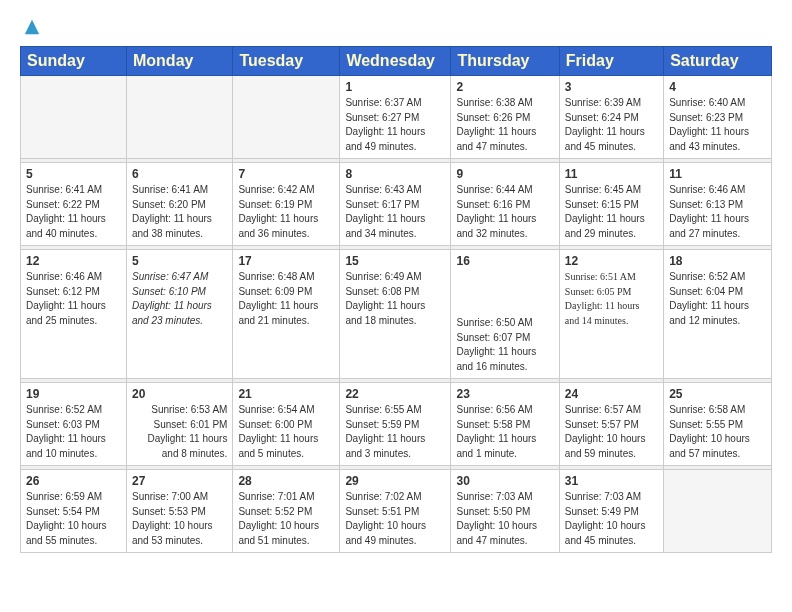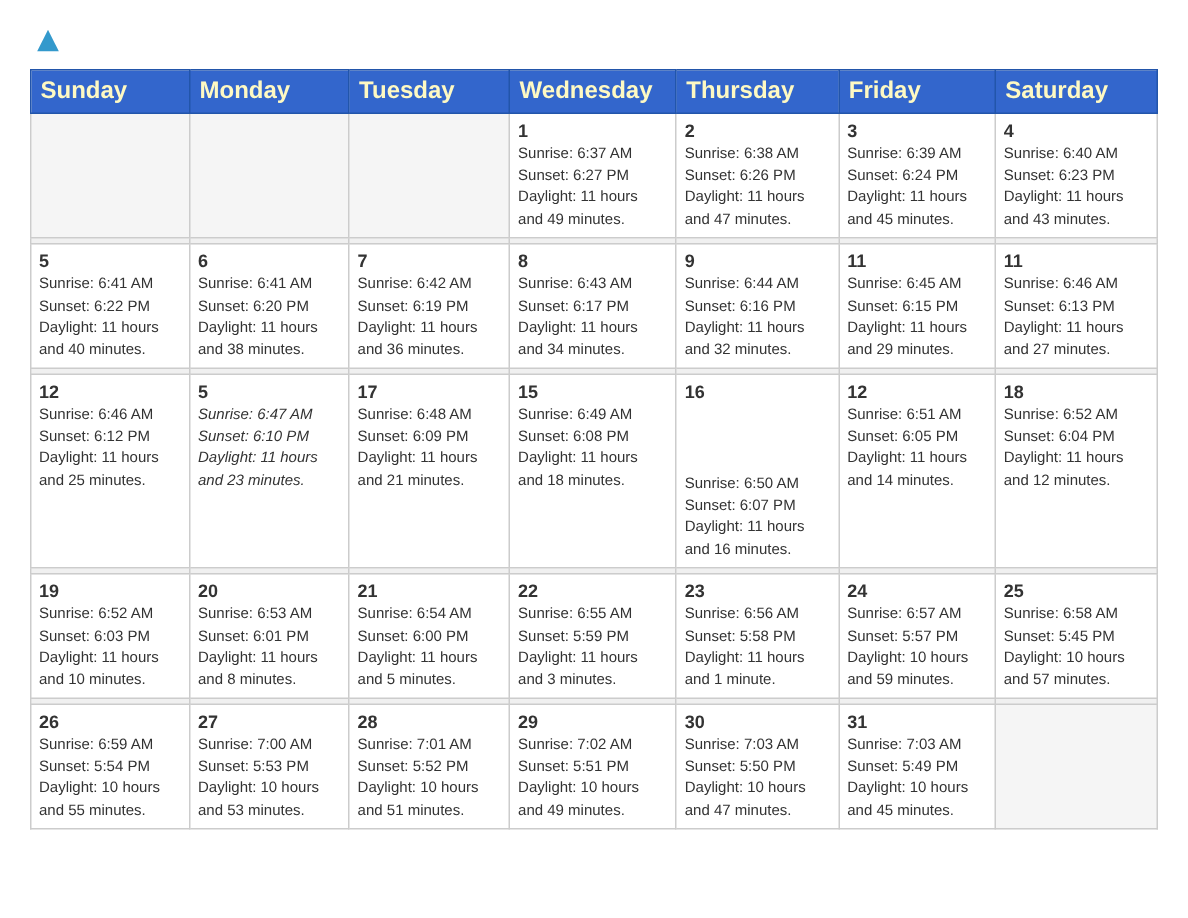--- a/index.html
+++ b/index.html
@@ -255,21 +255,21 @@
           </td>
           <td>
             <span class="day-number">16</span>
             <div class="day-info" style="white-space: pre-line; margin-top: 48px;">Sunrise: 6:50 AM
 Sunset: 6:07 PM
 Daylight: 11 hours
 and 16 minutes.</div>
           </td>
           <td>
             <span class="day-number">12</span>
-            <div class="day-info" style="white-space: pre-line;">Sunrise: 6:51 AM
+            <div class="day-info" style="white-space: pre-line; font-family: Liberation Serif, serif;">Sunrise: 6:51 AM
 Sunset: 6:05 PM
 Daylight: 11 hours
 and 14 minutes.</div>
           </td>
           <td>
             <span class="day-number">18</span>
             <div class="day-info" style="white-space: pre-line;">Sunrise: 6:52 AM
 Sunset: 6:04 PM
 Daylight: 11 hours
 and 12 minutes.</div>
@@ -287,21 +287,21 @@
         <tr>
           <td>
             <span class="day-number">19</span>
             <div class="day-info" style="white-space: pre-line;">Sunrise: 6:52 AM
 Sunset: 6:03 PM
 Daylight: 11 hours
 and 10 minutes.</div>
           </td>
           <td>
             <span class="day-number">20</span>
-            <div class="day-info" style="white-space: pre-line;">Sunrise: 6:53 AM
+            <div class="day-info" style="white-space: pre-line; text-align: right;">Sunrise: 6:53 AM
 Sunset: 6:01 PM
 Daylight: 11 hours
 and 8 minutes.</div>
           </td>
           <td>
             <span class="day-number">21</span>
             <div class="day-info" style="white-space: pre-line;">Sunrise: 6:54 AM
 Sunset: 6:00 PM
 Daylight: 11 hours
 and 5 minutes.</div>
@@ -323,21 +323,21 @@
           <td>
             <span class="day-number">24</span>
             <div class="day-info" style="white-space: pre-line;">Sunrise: 6:57 AM
 Sunset: 5:57 PM
 Daylight: 10 hours
 and 59 minutes.</div>
           </td>
           <td>
             <span class="day-number">25</span>
             <div class="day-info" style="white-space: pre-line;">Sunrise: 6:58 AM
-Sunset: 5:45 PM
+Sunset: 5:55 PM
 Daylight: 10 hours
 and 57 minutes.</div>
           </td>
         </tr>
         <tr>
           <td style="background-color: rgb(240, 240, 240); height: 4px; padding: 0px;"></td>
           <td style="background-color: rgb(240, 240, 240); height: 4px; padding: 0px;"></td>
           <td style="background-color: rgb(240, 240, 240); height: 4px; padding: 0px;"></td>
           <td style="background-color: rgb(240, 240, 240); height: 4px; padding: 0px;"></td>
           <td style="background-color: rgb(240, 240, 240); height: 4px; padding: 0px;"></td>

